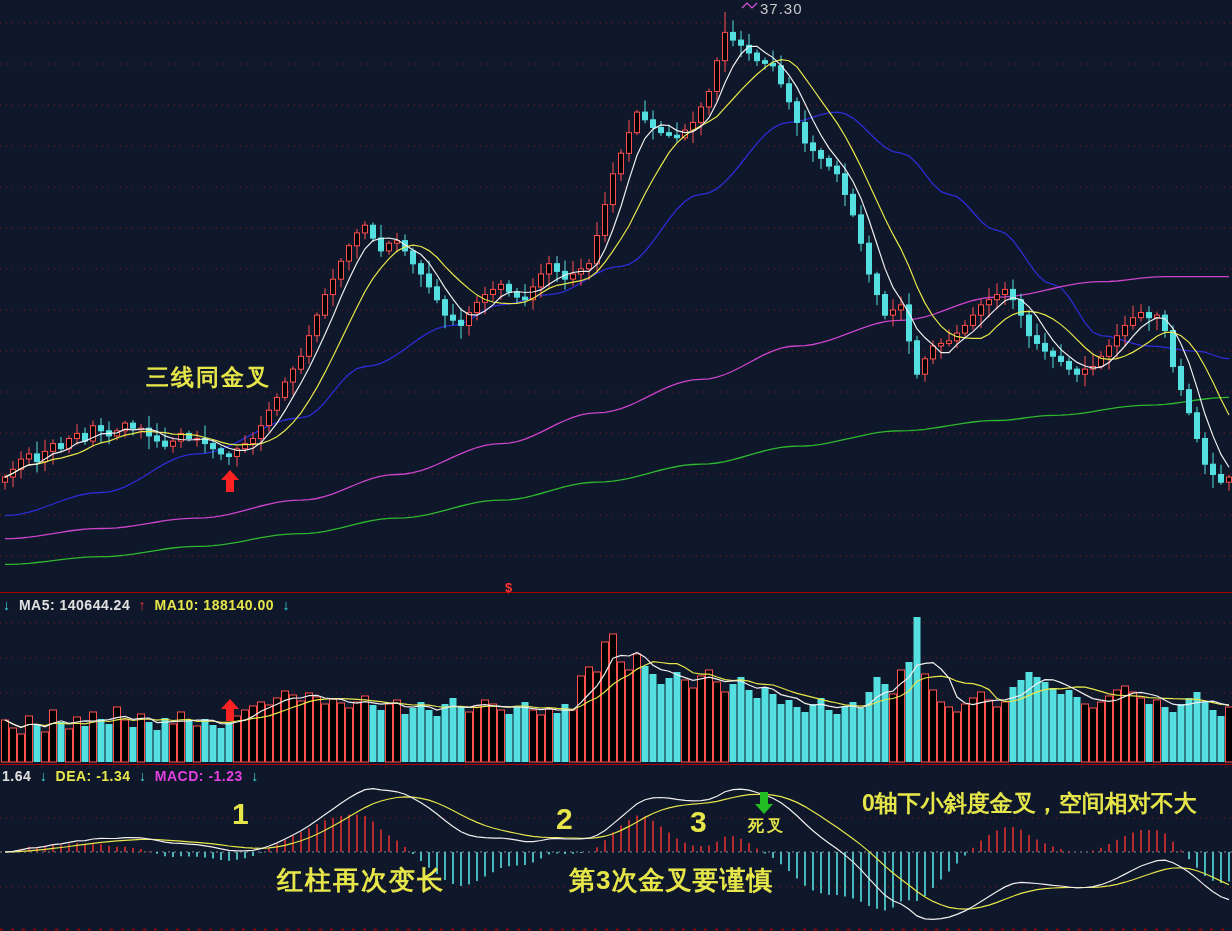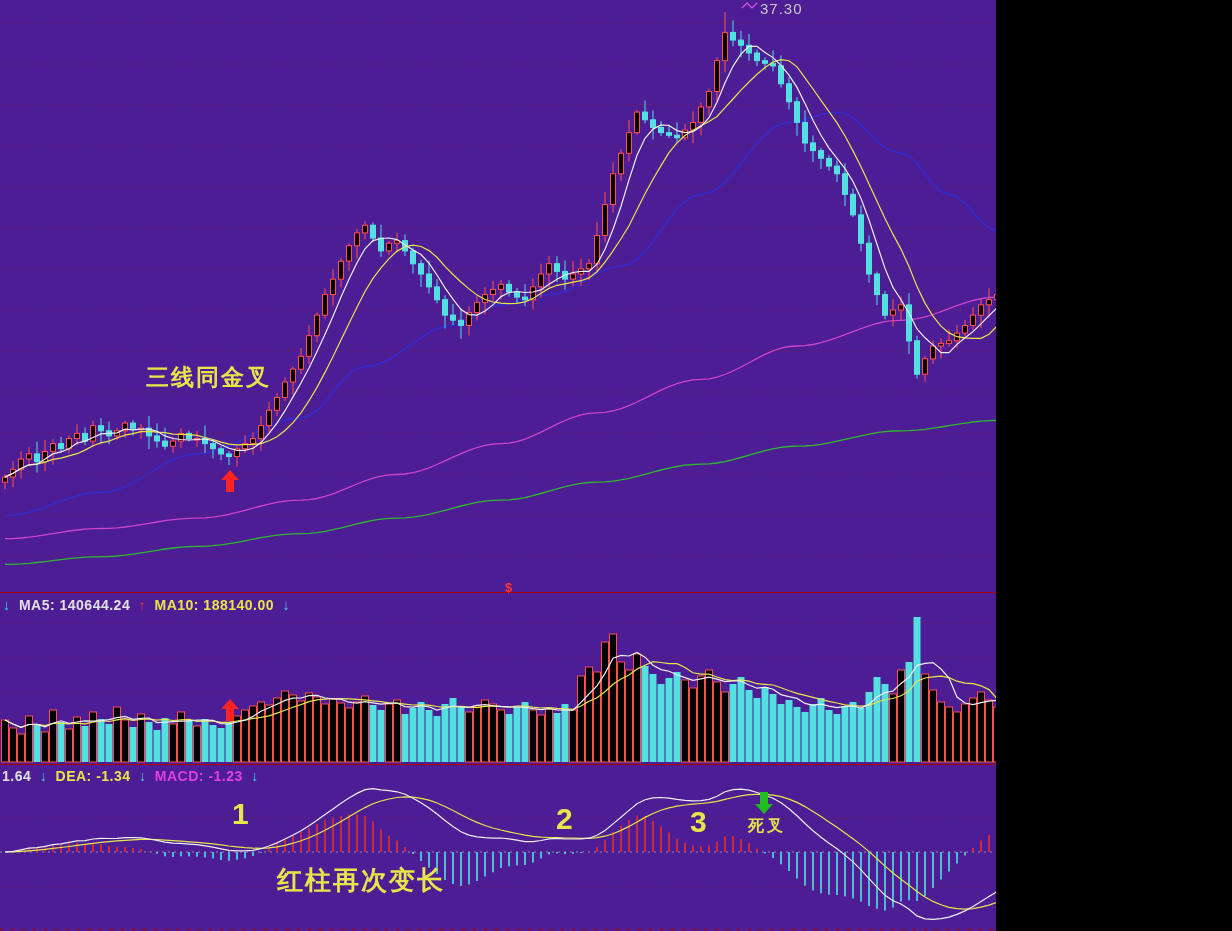--- a/index.html
+++ b/index.html
@@ -1,16 +1,16 @@
 <!DOCTYPE html>
 <html style="--c-ann: #e6e64a; --c-gray: #c8c8c8; --c-wh: #e0e0e0; --c-yl: #e6e64a; --c-mg: #e040e0; --c-cy: #33dddd; --c-rd: #ff3333;"><head>
 <meta charset="utf-8">
 <style>
   html,body{margin:0;padding:0;background:#000;}
-  .stage{position:relative;width:996px;height:931px;background:#4c1d95;overflow:hidden;
+  .stage{position:relative;width:1232px;height:931px;background:#0f172a;overflow:hidden;
          font-family:"Liberation Sans","DejaVu Sans",sans-serif;}
   .stage svg{position:absolute;left:0;top:0;}
   .ov{position:absolute;white-space:nowrap;line-height:1;}
   .ann{color:var(--c-ann,#e6e64a);font-weight:bold;text-align:right;}
   .num{color:var(--c-ann,#e6e64a);font-weight:bold;font-size:30px;}
   .pricelab{color:var(--c-gray,#c8c8c8);font-size:15px;letter-spacing:1px;}
   .dollar{color:var(--c-rd,#ff3030);font-size:13px;font-weight:bold;}
   .hdr{font-size:14px;font-weight:bold;letter-spacing:.5px;}
   .hdr span{margin-right:4px;}
   .wh{color:var(--c-wh,#e0e0e0);} .yl{color:var(--c-yl,#e6e64a);}
@@ -694,14 +694,16 @@
     <span class="yl">DEA: -1.34</span>
     <span class="cy arr">↓</span>
     <span class="mg">MACD: -1.23</span>
     <span class="cy arr">↓</span>
   </div>
 
   <div class="ov num" style="left:232px;top:799px;">1</div>
   <div class="ov num" style="left:556px;top:804px;">2</div>
   <div class="ov num" style="left:690px;top:807px;">3</div>
   <div class="ov ann" style="left:748px;top:818px;font-size:16px;letter-spacing:3px;">死叉</div>
+  <div class="ov ann" style="left:862px;top:792px;font-size:23px;">0轴下小斜度金叉，空间相对不大</div>
   <div class="ov ann" style="left:277px;top:867px;font-size:26px;letter-spacing:2px;">红柱再次变长</div>
+  <div class="ov ann" style="left:569px;top:867px;font-size:26px;letter-spacing:1px;">第3次金叉要谨慎</div>
 </div>
 
 </body></html>

